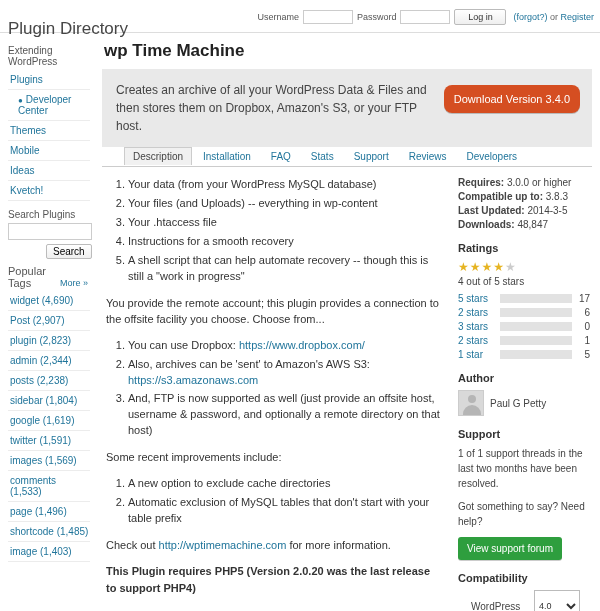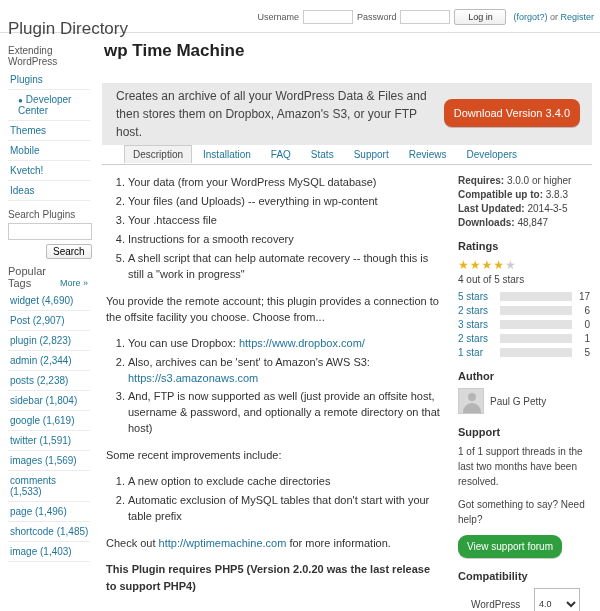--- a/index.html
+++ b/index.html
@@ -67,24 +67,24 @@
   }
   .pop-sub { font-size:11px; color:#555; position:relative; }
   .pop-sub .more { position:absolute; right:2px; top:1px; font-size:9px; }
   .tag-list { list-style:none; margin:2px 0 8px 0; padding:0; }
   .tag-list li {
     border-bottom:1px solid #ececec; padding:4px 0 4px 2px; font-size:10px;
   }
 
   
   h1#plugin-title {
-    font-size:17px; font-weight:bold; color:#222; margin:2px 0 22px 2px;
+    font-size:17px; font-weight:bold; color:#222; margin:2px 0 8px 2px;
   }
   #banner {
-    background:#e9e9e9; padding:4px 14px; position:relative; min-height:62px;
+    background:#e9e9e9; padding:12px 14px; position:relative; min-height:62px;
   }
   #banner-text {
     font-size:12px; color:#444; line-height:1.5; width:330px;
   }
   #download-btn {
     position:absolute; right:12px; top:16px;
     background:#d54e21; color:#fff; border:0; border-radius:8px;
     font-size:11px; padding:8px 10px; cursor:pointer;
     box-shadow:0 1px 0 rgba(0,0,0,.2);
   }
@@ -141,21 +141,21 @@
     border-radius:50%; background:#b5b5b5;
   }
   .avatar:after {
     content:""; position:absolute; left:4px; top:14px; width:18px; height:11px;
     border-radius:9px 9px 0 0; background:#b5b5b5;
   }
   .author-name { font-size:10px; color:#444; }
 
   .support-text { font-size:10px; line-height:1.5; color:#444; margin:0 0 8px 0; }
   #support-btn {
-    background:#2e9e3e; color:#fff; border:0; border-radius:9px;
+    background:#2e9e3e; color:#fff; border:0; border-radius:3px;
     font-size:10px; padding:6px 9px; cursor:pointer;
     box-shadow:0 1px 0 rgba(0,0,0,.2);
   }
   .compat-row {
     display:flex; align-items:center; gap:5px; margin-bottom:5px; font-size:10px;
   }
   .compat-row .op { width:8px; color:#444; text-align:center; }
   .compat-row .name { width:58px; color:#444; }
   .compat-row select {
     width:46px; height:32px; font-size:9px; border:1px solid #bbb;
@@ -183,22 +183,22 @@
 
 <div id="wrap">
 
   <div id="sidebar">
     <div class="side-head">Extending WordPress</div>
     <ul class="side-list">
       <li><a href="#">Plugins</a></li>
       <li class="sub"><span class="bullet">●</span><a href="#">Developer Center</a></li>
       <li><a href="#">Themes</a></li>
       <li><a href="#">Mobile</a></li>
+      <li><a href="#">Ideas</a></li>
       <li><a href="#">Kvetch!</a></li>
-      <li><a href="#">Ideas</a></li>
     </ul>
 
     <div class="side-head">Search Plugins</div>
     <div class="search-box">
       <input type="text" style="">
       <button>Search</button>
     </div>
 
     <div class="pop-head">Popular</div>
     <div class="pop-sub">

